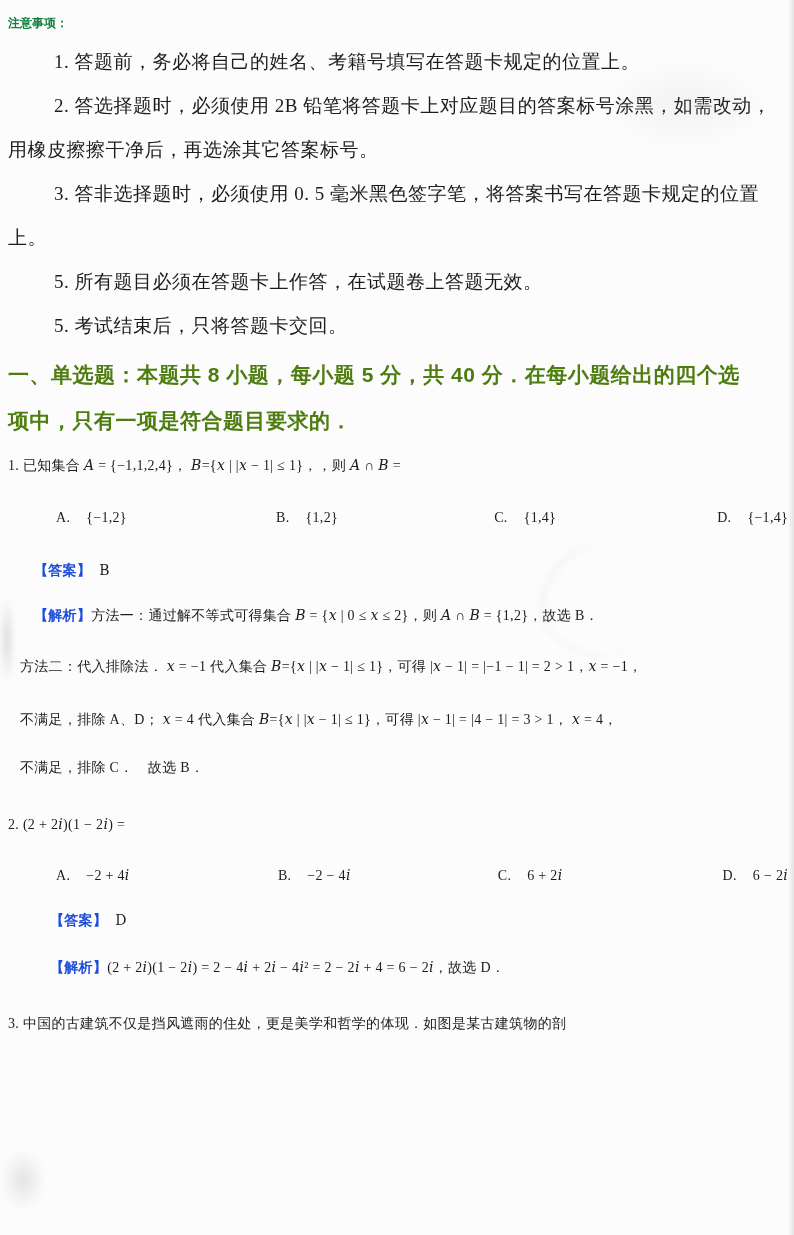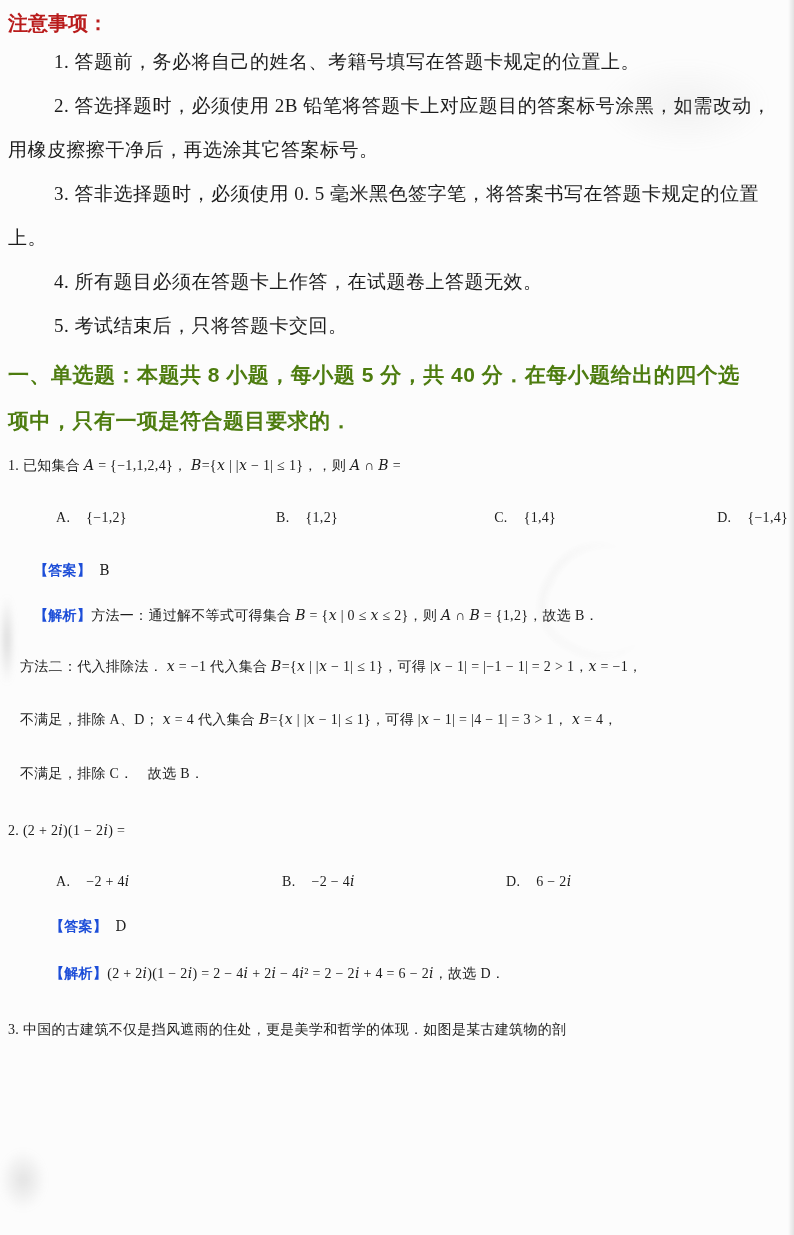--- a/index.html
+++ b/index.html
@@ -9,21 +9,21 @@
     overflow:hidden;
     background:#fcfcfc;
     color:#1c1c1c;
     font-family:"Liberation Serif","DejaVu Serif",serif;
     box-sizing:border-box;
     padding:8px 6px 0 8px;
   }
   
   .notice-title{
     font-family:"Liberation Sans","DejaVu Sans",sans-serif;
-    font-weight:700;font-size:20px;line-height:30px;color:#b91c1c;
+    font-weight:700;font-size:12px;line-height:30px;color:#15803d;
   }
   .notice-list{margin-top:2px;}
   .notice{
     font-size:19px;line-height:44px;
     text-indent:46px;
     letter-spacing:0.5px;
   }
   
   .heading{
     margin-top:4px;
@@ -44,21 +44,21 @@
   .opt:nth-child(2){width:195px;}
   .opt:nth-child(3){width:200px;}
   .optlabel{margin-right:16px;}
   
   [data-name="q1-stem"]{margin-top:6px;}
   [data-name="q1-options"]{margin-top:22px;}
   [data-name="q1-answer"]{margin-top:22px;padding-left:26px;}
   [data-name="q1-analysis-1"]{margin-top:14px;padding-left:26px;}
   [data-name="q1-analysis-2"]{margin-top:20px;padding-left:12px;}
   [data-name="q1-analysis-3"]{margin-top:22px;padding-left:12px;}
-  [data-name="q1-analysis-4"]{margin-top:24px;padding-left:12px;}
+  [data-name="q1-analysis-4"]{margin-top:18px;padding-left:12px;}
   [data-name="q2-stem"]{margin-top:24px;line-height:34px;}
   [data-name="q2-options"]{margin-top:18px;}
   [data-name="q2-answer"]{margin-top:14px;padding-left:42px;}
   [data-name="q2-analysis-1"]{margin-top:14px;padding-left:42px;line-height:34px;}
   [data-name="q3-stem-1"]{margin-top:24px;}
   [data-name="q3-stem-2"]{margin-top:20px;padding-left:42px;}
   
   .edge-shadow{
     position:absolute;top:0;right:0;width:6px;height:100%;
     background:linear-gradient(to right,rgba(0,0,0,0),rgba(0,0,0,0.10));
@@ -92,21 +92,21 @@
   <div class="smudge smudge-scribble" data-name="scan-smudge"></div>
   <div class="smudge smudge-left" data-name="scan-smudge"></div>
   <div class="smudge smudge-bottom" data-name="scan-smudge"></div>
   <div class="smudge smudge-topright" data-name="scan-smudge"></div>
 
   <div class="notice-title" data-name="notice-title">注意事项：</div>
   <div class="notice-list" data-name="notice-list">
       <div class="notice" data-name="notice-item-1">1. 答题前，务必将自己的姓名、考籍号填写在答题卡规定的位置上。</div>
       <div class="notice" data-name="notice-item-2">2. 答选择题时，必须使用 2B 铅笔将答题卡上对应题目的答案标号涂黑，如需改动，用橡皮擦擦干净后，再选涂其它答案标号。</div>
       <div class="notice" data-name="notice-item-3">3. 答非选择题时，必须使用 0. 5 毫米黑色签字笔，将答案书写在答题卡规定的位置上。</div>
-      <div class="notice" data-name="notice-item-4">4. 所有题目必须在答题卡上作答，在试题卷上答题无效。</div>
+      <div class="notice" data-name="notice-item-4">5. 所有题目必须在答题卡上作答，在试题卷上答题无效。</div>
       <div class="notice" data-name="notice-item-5">5. 考试结束后，只将答题卡交回。</div>
     </div>
 
   <div class="heading" data-name="section-heading">一、单选题：本题共 8 小题，每小题 5 分，共 40 分．在每小题给出的四个选项中，只有一项是符合题目要求的．</div>
 
   <div data-name="questions">
       <section data-name="question-1">
         <div class="line stem" data-name="q1-stem"><span class="tx" data-name="text-run">1. 已知集合 </span><span class="mi" data-name="math-var">A</span><span class="tx" data-name="text-run"> = {−1,1,2,4}， </span><span class="mi" data-name="math-var">B</span><span class="tx" data-name="text-run">={</span><span class="mi" data-name="math-var">x</span><span class="tx" data-name="text-run"> | |</span><span class="mi" data-name="math-var">x</span><span class="tx" data-name="text-run"> − 1| ≤ 1}，，则 </span><span class="mi" data-name="math-var">A</span><span class="tx" data-name="text-run"> ∩ </span><span class="mi" data-name="math-var">B</span><span class="tx" data-name="text-run"> =</span></div>
         <div class="line options" data-name="q1-options">
           <span class="opt" data-name="option-1-A"><span class="optlabel" data-name="option-label">A.</span><span class="tx" data-name="text-run">{−1,2}</span></span>
@@ -118,20 +118,21 @@
         <div class="line analysis" data-name="q1-analysis-1"><span class="lb" data-name="bracket-label">【解析】</span><span class="tx" data-name="text-run">方法一：通过解不等式可得集合 </span><span class="mi" data-name="math-var">B</span><span class="tx" data-name="text-run"> = {</span><span class="mi" data-name="math-var">x</span><span class="tx" data-name="text-run"> | 0 ≤ </span><span class="mi" data-name="math-var">x</span><span class="tx" data-name="text-run"> ≤ 2}，则 </span><span class="mi" data-name="math-var">A</span><span class="tx" data-name="text-run"> ∩ </span><span class="mi" data-name="math-var">B</span><span class="tx" data-name="text-run"> = {1,2}，故选 B．</span></div>
         <div class="line analysis" data-name="q1-analysis-2"><span class="tx" data-name="text-run">方法二：代入排除法． </span><span class="mi" data-name="math-var">x</span><span class="tx" data-name="text-run"> = −1 代入集合 </span><span class="mi" data-name="math-var">B</span><span class="tx" data-name="text-run">={</span><span class="mi" data-name="math-var">x</span><span class="tx" data-name="text-run"> | |</span><span class="mi" data-name="math-var">x</span><span class="tx" data-name="text-run"> − 1| ≤ 1}，可得 |</span><span class="mi" data-name="math-var">x</span><span class="tx" data-name="text-run"> − 1| = |−1 − 1| = 2 &gt; 1，</span><span class="mi" data-name="math-var">x</span><span class="tx" data-name="text-run"> = −1，</span></div>
         <div class="line analysis" data-name="q1-analysis-3"><span class="tx" data-name="text-run">不满足，排除 A、D； </span><span class="mi" data-name="math-var">x</span><span class="tx" data-name="text-run"> = 4 代入集合 </span><span class="mi" data-name="math-var">B</span><span class="tx" data-name="text-run">={</span><span class="mi" data-name="math-var">x</span><span class="tx" data-name="text-run"> | |</span><span class="mi" data-name="math-var">x</span><span class="tx" data-name="text-run"> − 1| ≤ 1}，可得 |</span><span class="mi" data-name="math-var">x</span><span class="tx" data-name="text-run"> − 1| = |4 − 1| = 3 &gt; 1， </span><span class="mi" data-name="math-var">x</span><span class="tx" data-name="text-run"> = 4，</span></div>
         <div class="line analysis" data-name="q1-analysis-4"><span class="tx" data-name="text-run">不满足，排除 C．　故选 B．</span></div>
       </section>
       <section data-name="question-2">
         <div class="line stem" data-name="q2-stem"><span class="tx" data-name="text-run">2. (2 + 2</span><span class="mi" data-name="math-var">i</span><span class="tx" data-name="text-run">)(1 − 2</span><span class="mi" data-name="math-var">i</span><span class="tx" data-name="text-run">) =</span></div>
         <div class="line options" data-name="q2-options">
           <span class="opt" data-name="option-2-A"><span class="optlabel" data-name="option-label">A.</span><span class="tx" data-name="text-run">−2 + 4</span><span class="mi" data-name="math-var">i</span></span>
           <span class="opt" data-name="option-2-B"><span class="optlabel" data-name="option-label">B.</span><span class="tx" data-name="text-run">−2 − 4</span><span class="mi" data-name="math-var">i</span></span>
+          <span class="opt" data-name="option-2-C"><span class="optlabel" data-name="option-label">C.</span><span class="tx" data-name="text-run">6 + 2</span><span class="mi" data-name="math-var">i</span></span>
           <span class="opt" data-name="option-2-D"><span class="optlabel" data-name="option-label">D.</span><span class="tx" data-name="text-run">6 − 2</span><span class="mi" data-name="math-var">i</span></span>
         </div>
         <div class="line answer" data-name="q2-answer"><span class="lb" data-name="answer-label">【答案】</span><span class="ansv" data-name="answer-value">D</span></div>
         <div class="line analysis" data-name="q2-analysis-1"><span class="lb" data-name="bracket-label">【解析】</span><span class="tx" data-name="text-run">(2 + 2</span><span class="mi" data-name="math-var">i</span><span class="tx" data-name="text-run">)(1 − 2</span><span class="mi" data-name="math-var">i</span><span class="tx" data-name="text-run">) = 2 − 4</span><span class="mi" data-name="math-var">i</span><span class="tx" data-name="text-run"> + 2</span><span class="mi" data-name="math-var">i</span><span class="tx" data-name="text-run"> − 4</span><span class="mi" data-name="math-var">i</span><span class="tx" data-name="text-run">² = 2 − 2</span><span class="mi" data-name="math-var">i</span><span class="tx" data-name="text-run"> + 4 = 6 − 2</span><span class="mi" data-name="math-var">i</span><span class="tx" data-name="text-run">，故选 D．</span></div>
       </section>
       <section data-name="question-3">
         <div class="line stem" data-name="q3-stem-1"><span class="tx" data-name="text-run">3. 中国的古建筑不仅是挡风遮雨的住处，更是美学和哲学的体现．如图是某古建筑物的剖</span></div>
       </section>
     </div>
 </div>

